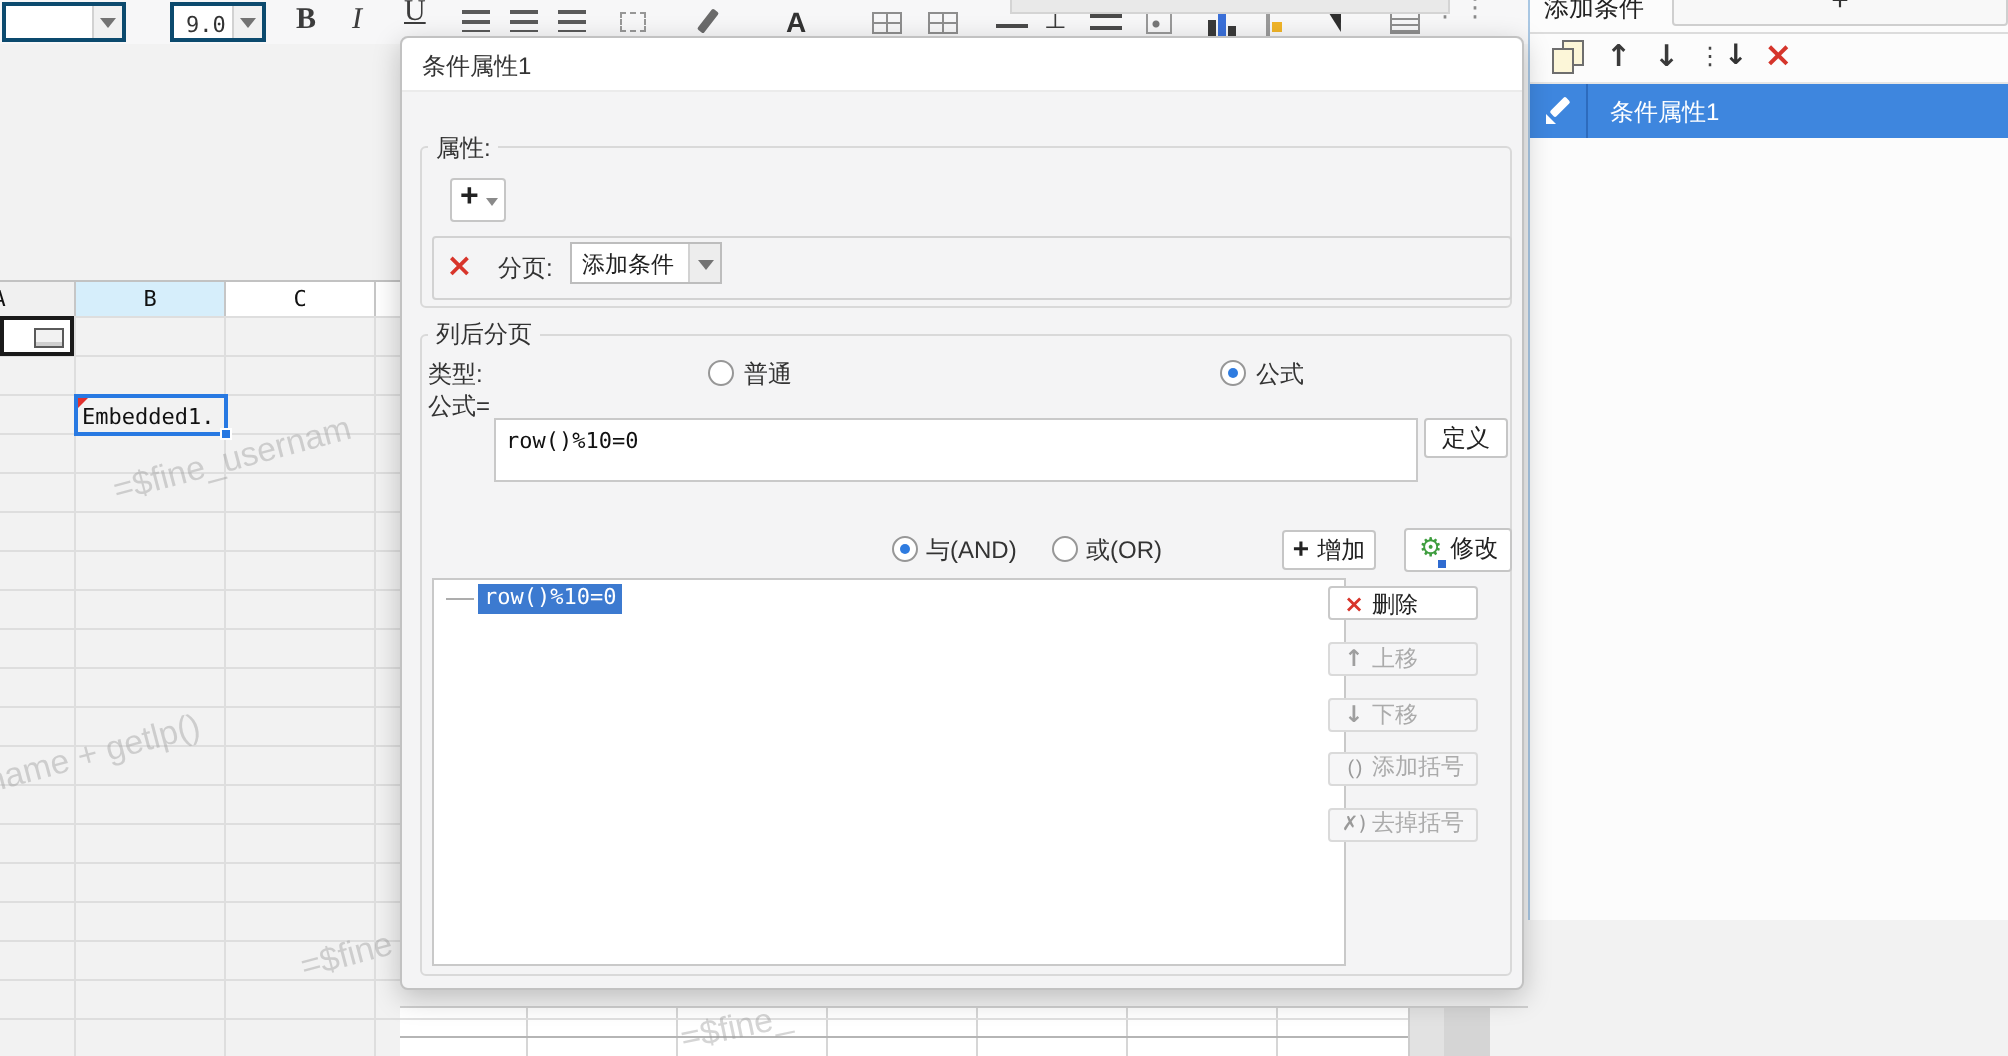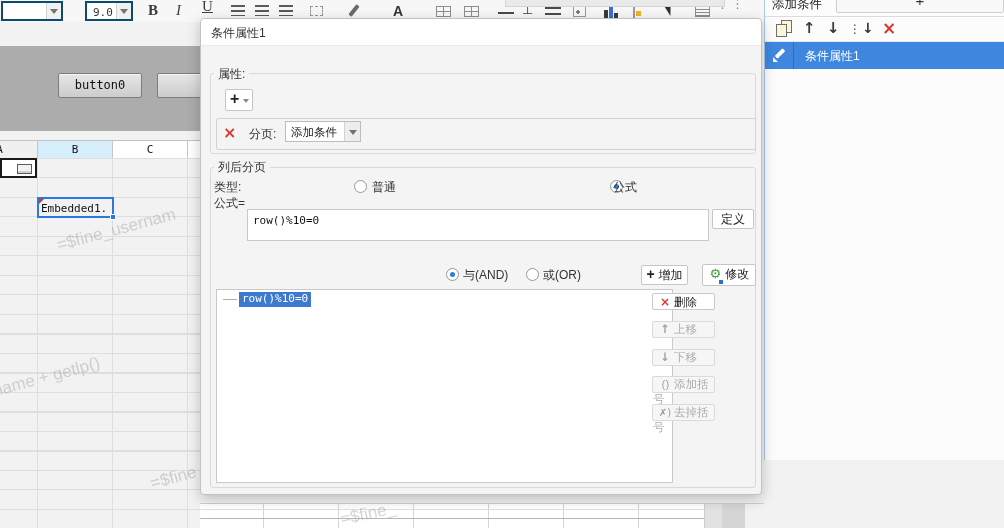--- a/index.html
+++ b/index.html
@@ -88,21 +88,21 @@
 .xico{font-family:"DejaVu Sans",sans-serif;font-weight:bold;color:#d8352b;font-size:16px;line-height:16px}
 .dd{position:absolute;left:84px;top:102px;width:76px;height:21px;background:#fff;border:1px solid #bdbdbd}
 .dd .val{position:absolute;left:5px;top:3px;font-size:11.5px;color:#222;white-space:nowrap}
 .dd .chevseg{width:16px;background:#ededed}
 .radio{position:absolute;width:13px;height:13px;border:1px solid #979797;border-radius:50%;background:#fff}
 .radio.sel::after{content:"";position:absolute;left:3px;top:3px;width:5px;height:5px;border-radius:50%;background:#2f7ce0}
 .finput{position:absolute;left:46px;top:190px;width:462px;height:32px;background:#fff;border:1px solid #c9c9c9;font:11px "DejaVu Sans Mono",monospace;color:#111;padding:4px 5px}
 .listbox{position:absolute;left:15px;top:270px;width:457px;height:194px;background:#fff;border:1px solid #c9c9c9;overflow:hidden}
 .treedash{position:absolute;left:6px;top:9px;width:14px;height:1px;background:#adadad}
 .litem{position:absolute;left:22px;top:2px;height:15px;line-height:15px;padding:0 3px;background:#3c7ad0;color:#fff;font:11px "DejaVu Sans Mono",monospace;white-space:nowrap}
-.sidebtn{position:absolute;left:451px;width:63px;height:17px;border-radius:2px;font-size:11.5px;text-align:left;line-height:15px}
+.sidebtn{position:absolute;left:463px;width:75px;height:17px;border-radius:2px;font-size:11.5px;text-align:left;line-height:15px}
 .sidebtn .ic{display:inline-block;width:14px;margin:0 2px 0 5px;text-align:center}
 .sb-on{background:#fff;border:1px solid #c9c9c9;color:#222}
 .sb-off{background:#f6f6f7;border:1px solid #dadada;color:#ababab}
 .arr{font-family:"DejaVu Sans",sans-serif;font-weight:bold}
 .arr-off{color:#9f9f9f}
 .parenic::before{content:"( )";font-size:10px;color:#9a9a9a;letter-spacing:-1px}
 .unparenic::before{content:"✗)";font-family:"DejaVu Sans",sans-serif;font-size:10px;color:#9a9a9a}
 .addplus::before{content:"+";font-weight:bold;font-size:14px;margin-right:4px}
 .gear{position:relative;display:inline-block;width:13px}
 .gear::before{content:"⚙";font-family:"DejaVu Sans",sans-serif;color:#3f9e3f;font-size:13px;line-height:13px}
@@ -165,24 +165,20 @@
     <span class="ticon boxdot" style="left:573px;top:6px"></span>
     <span class="ticon chartic" style="left:603px;top:4px"></span>
     <span class="ticon staric" style="left:633px;top:5px"></span>
     <span class="ticon cursoric" style="left:667px;top:4px"></span>
     <span class="ticon listic" style="left:695px;top:6px"></span>
     <span class="ticon idots" style="left:716px;top:-7px"></span>
   </div>
   <div class="abs graybar"></div>
 
 
-  <div class="abs formarea">
-    <div class="fbtn" style="left:58px;width:84px">button0</div>
-    <div class="fbtn" style="left:157px;width:46px"></div>
-  </div>
 
   <div class="abs shead">
     <div class="hcell" style="left:0;width:38px;background:#f0f0f0">
       <span style="position:absolute;left:-7px;width:13px;text-align:center">A</span>
     </div>
     <div class="hcell" style="left:38px;width:75px;background:#d6eefb">B</div>
     <div class="hcell" style="left:113px;width:75px;background:#ffffff">C</div>
     <div class="hcell" style="left:188px;width:12px;background:#ffffff;border-right:none"></div>
   </div>
 
@@ -241,21 +237,21 @@
         </div>
     </div>
 
     <div class="fset" style="left:9px;top:148px;width:546px;height:321px"></div>
     <span class="legend" style="left:13px;top:140px">列后分页</span>
 
     <span class="dlabel" style="left:13px;top:160px">类型:</span>
     <span class="radio" style="left:153px;top:161px"></span>
     <span class="dlabel" style="left:171px;top:160px">普通</span>
     <span class="radio sel" style="left:409px;top:161px"></span>
-    <span class="dlabel" style="left:412px;top:160px">公式</span>
+    <span class="dlabel" style="left:427px;top:160px">公式</span>
 
     <span class="dlabel" style="left:13px;top:176px">公式=</span>
     <div class="finput">row()%10=0</div>
     <div class="btn" style="left:511px;top:190px;width:42px;height:20px;line-height:18px">定义</div>
 
     <span class="radio sel" style="left:245px;top:249px"></span>
     <span class="dlabel" style="left:262px;top:248px">与(AND)</span>
     <span class="radio" style="left:325px;top:249px"></span>
     <span class="dlabel" style="left:342px;top:248px">或(OR)</span>
 

